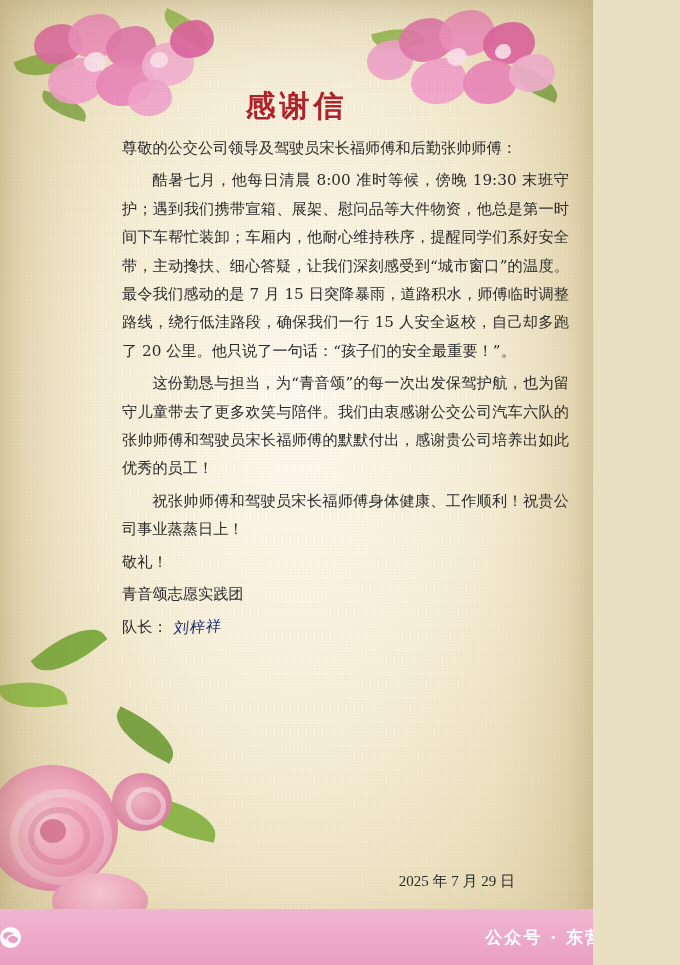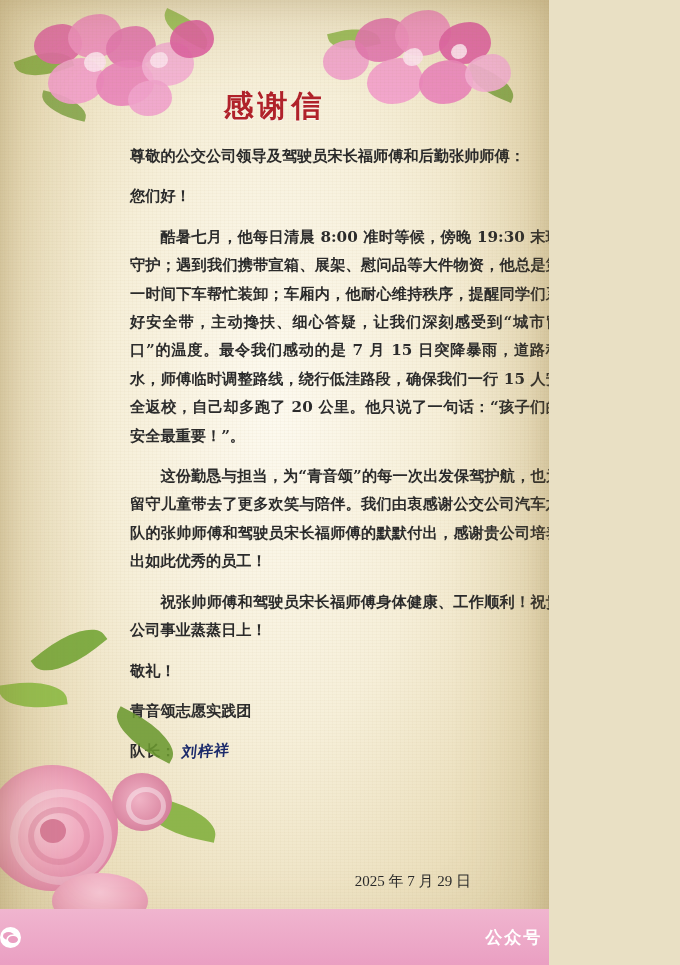--- a/index.html
+++ b/index.html
@@ -14,20 +14,21 @@
     overflow: hidden;
   }
 
   .page {
     position: relative;
     width: 549px;
     height: 965px;
     overflow: hidden;
     background:
       radial-gradient(ellipse at 50% 42%, #fdfaf0 0%, #f6efd9 42%, #ebdfbd 72%, #ddcfa6 100%);
+    padding-left: 44px;
   }
 
   
   .paper-grain {
     position: absolute;
     inset: 0;
     background-image:
       repeating-linear-gradient(0deg, rgba(160,130,70,0.035) 0px, rgba(160,130,70,0.035) 1px, rgba(255,255,255,0) 1px, rgba(255,255,255,0) 3px),
       repeating-linear-gradient(90deg, rgba(160,130,70,0.03) 0px, rgba(160,130,70,0.03) 1px, rgba(255,255,255,0) 1px, rgba(255,255,255,0) 4px);
     pointer-events: none;
@@ -71,21 +72,21 @@
     left: 118px;
     top: 130px;
     width: 455px;
     font-family: "DejaVu Serif", serif;
     font-size: 15.2px;
     line-height: 28.4px;
     color: #2b2b2b;
     text-align: justify;
     text-justify: inter-ideograph;
   }
-  .letter-body p { margin: 12px; font-weight: bold; }
+  .letter-body p { margin: 4px; }
   .indent2 { text-indent: 2em; }
 
   .sign-block {
     margin-top: 2px;
   }
   .sign-line { white-space: nowrap; }
 
   .handwrite {
     font-family: "DejaVu Serif", serif;
     color: #1b2a6b;
@@ -197,21 +198,20 @@
     <div class="petal" style="left:88px;  top:42px; width:20px; height:18px; background:#fde3f0;"></div>
     <div class="petal" style="left:136px; top:38px; width:16px; height:15px; background:#fde3f0;"></div>
   </div>
 
   <div class="paper-grain"></div>
 
   <div class="doc-title">感谢信</div>
 
   <div class="letter-body">
     <p>尊敬的公交公司领导及驾驶员宋长福师傅和后勤张帅师傅：</p>
-    <p>您们好！</p>
     <p class="indent2">酷暑七月，他每日清晨 8:00 准时等候，傍晚 19:30 末班守护；遇到我们携带宣箱、展架、慰问品等大件物资，他总是第一时间下车帮忙装卸；车厢内，他耐心维持秩序，提醒同学们系好安全带，主动搀扶、细心答疑，让我们深刻感受到“城市窗口”的温度。最令我们感动的是 7 月 15 日突降暴雨，道路积水，师傅临时调整路线，绕行低洼路段，确保我们一行 15 人安全返校，自己却多跑了 20 公里。他只说了一句话：“孩子们的安全最重要！”。</p>
     <p class="indent2">这份勤恳与担当，为“青音颂”的每一次出发保驾护航，也为留守儿童带去了更多欢笑与陪伴。我们由衷感谢公交公司汽车六队的张帅师傅和驾驶员宋长福师傅的默默付出，感谢贵公司培养出如此优秀的员工！</p>
     <p class="indent2">祝张帅师傅和驾驶员宋长福师傅身体健康、工作顺利！祝贵公司事业蒸蒸日上！</p>
 
     <div class="sign-block">
       <p>敬礼！</p>
       <p>青音颂志愿实践团</p>
       <p class="sign-line">
         <span>队长：</span><span class="handwrite">刘梓祥</span>
       </p>

